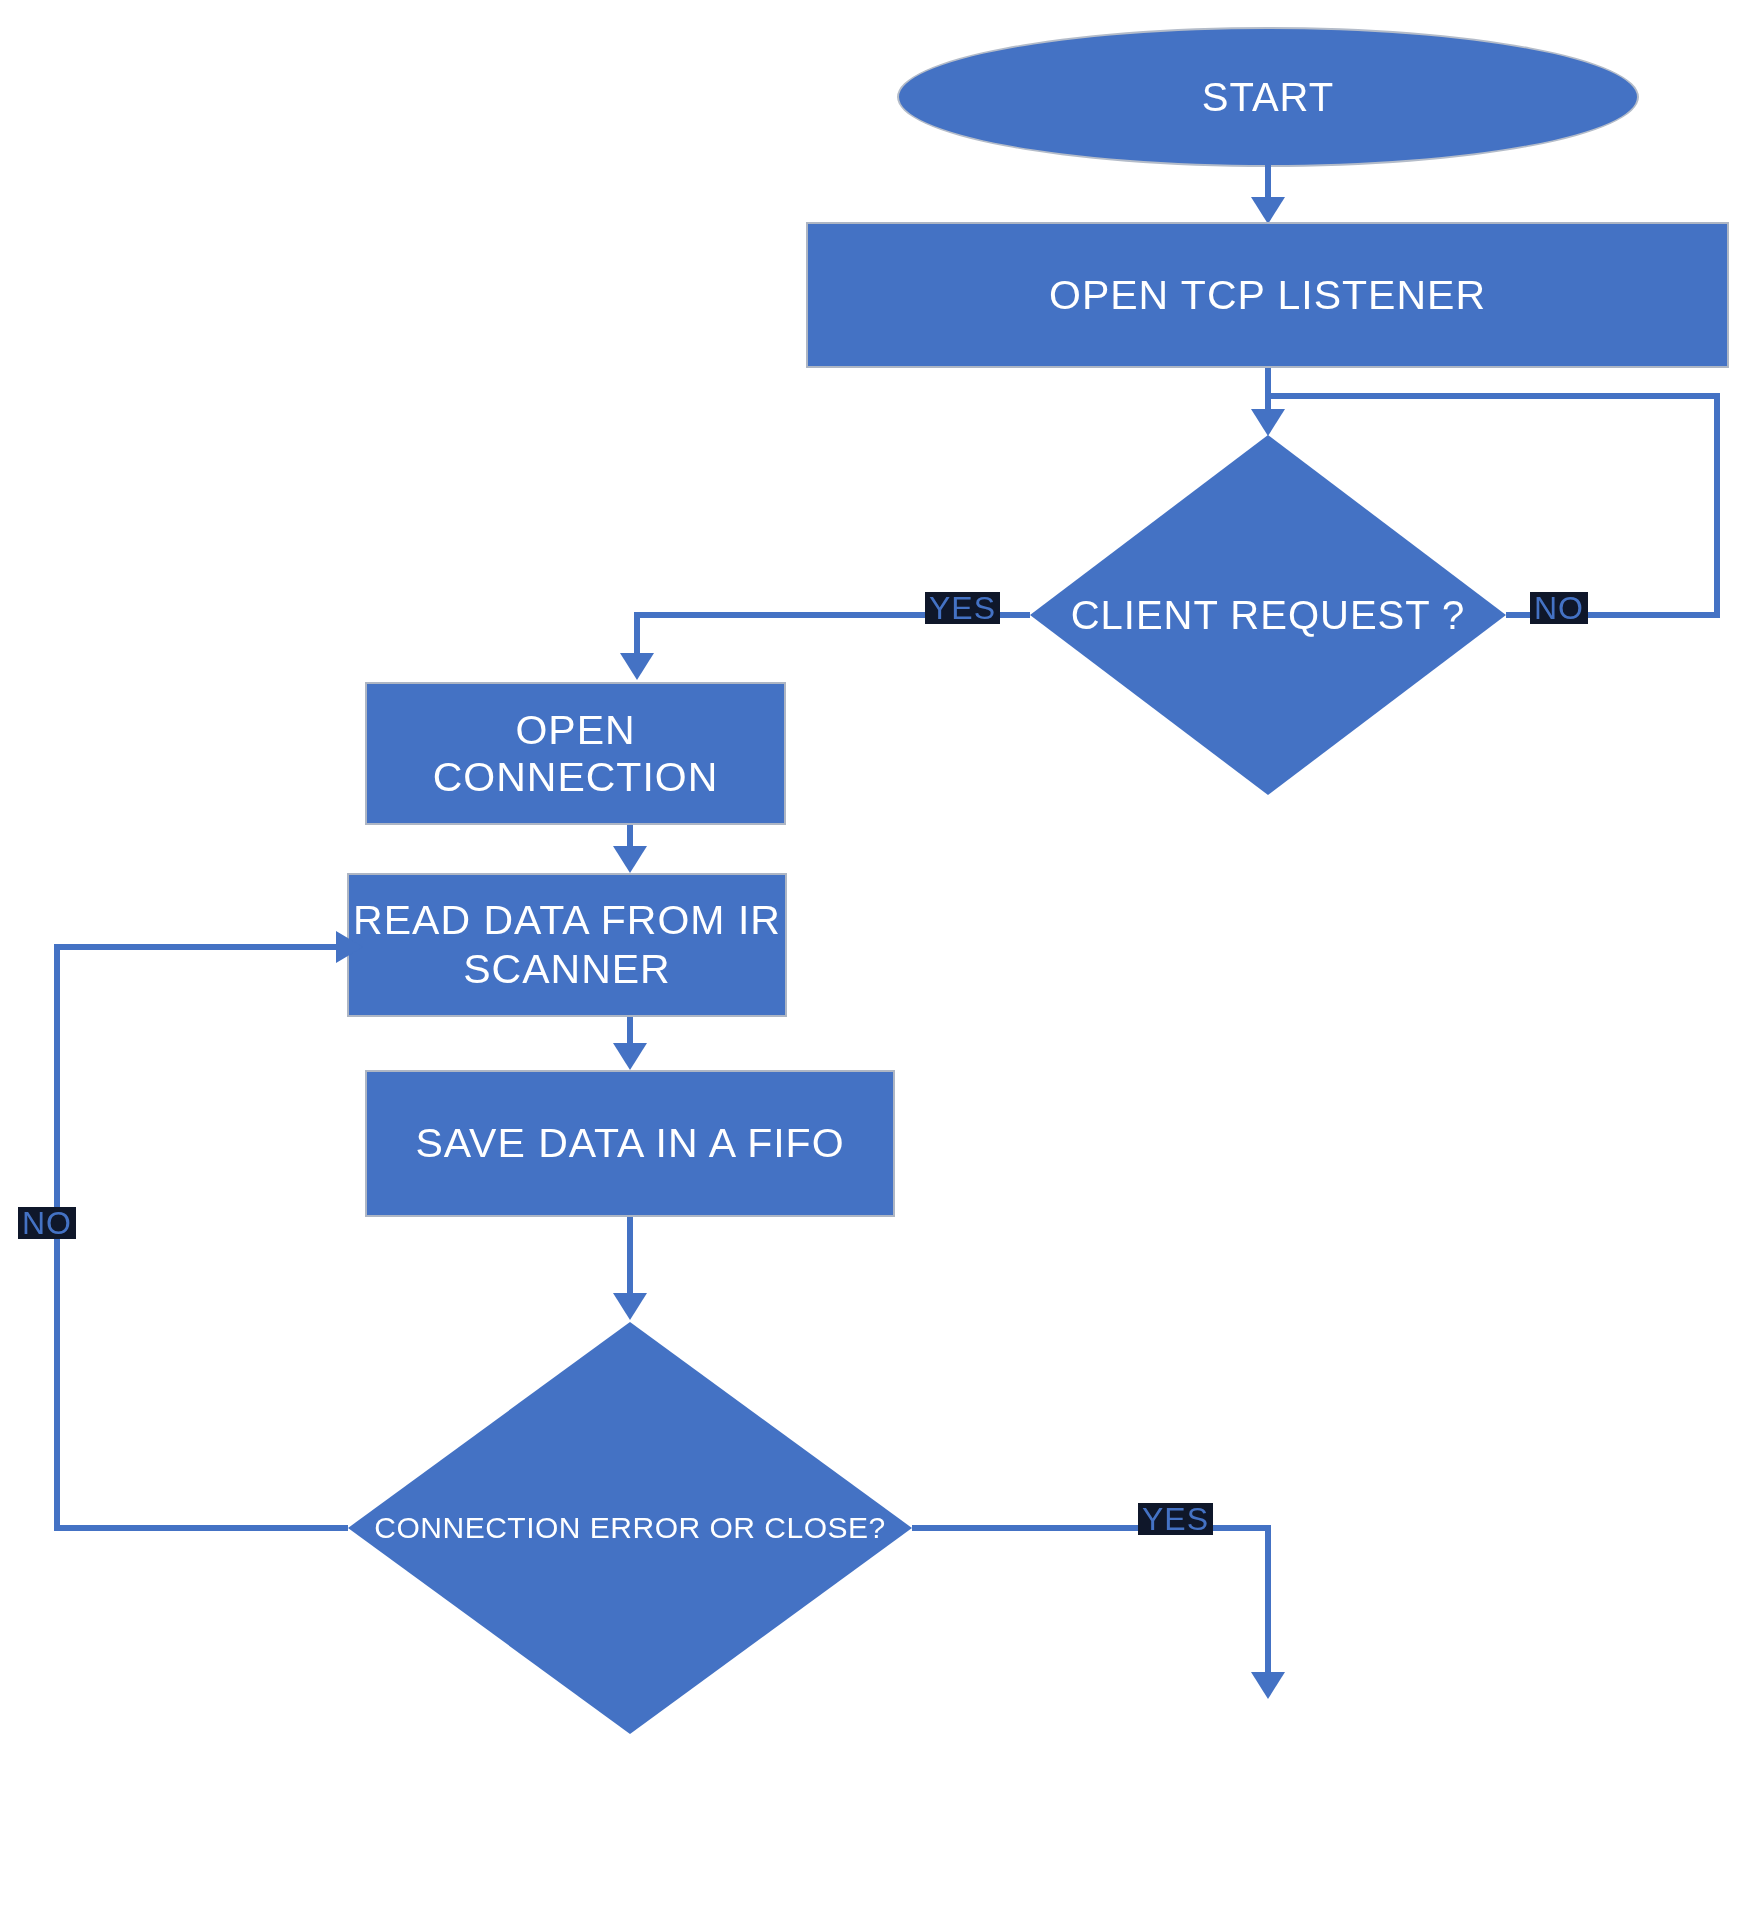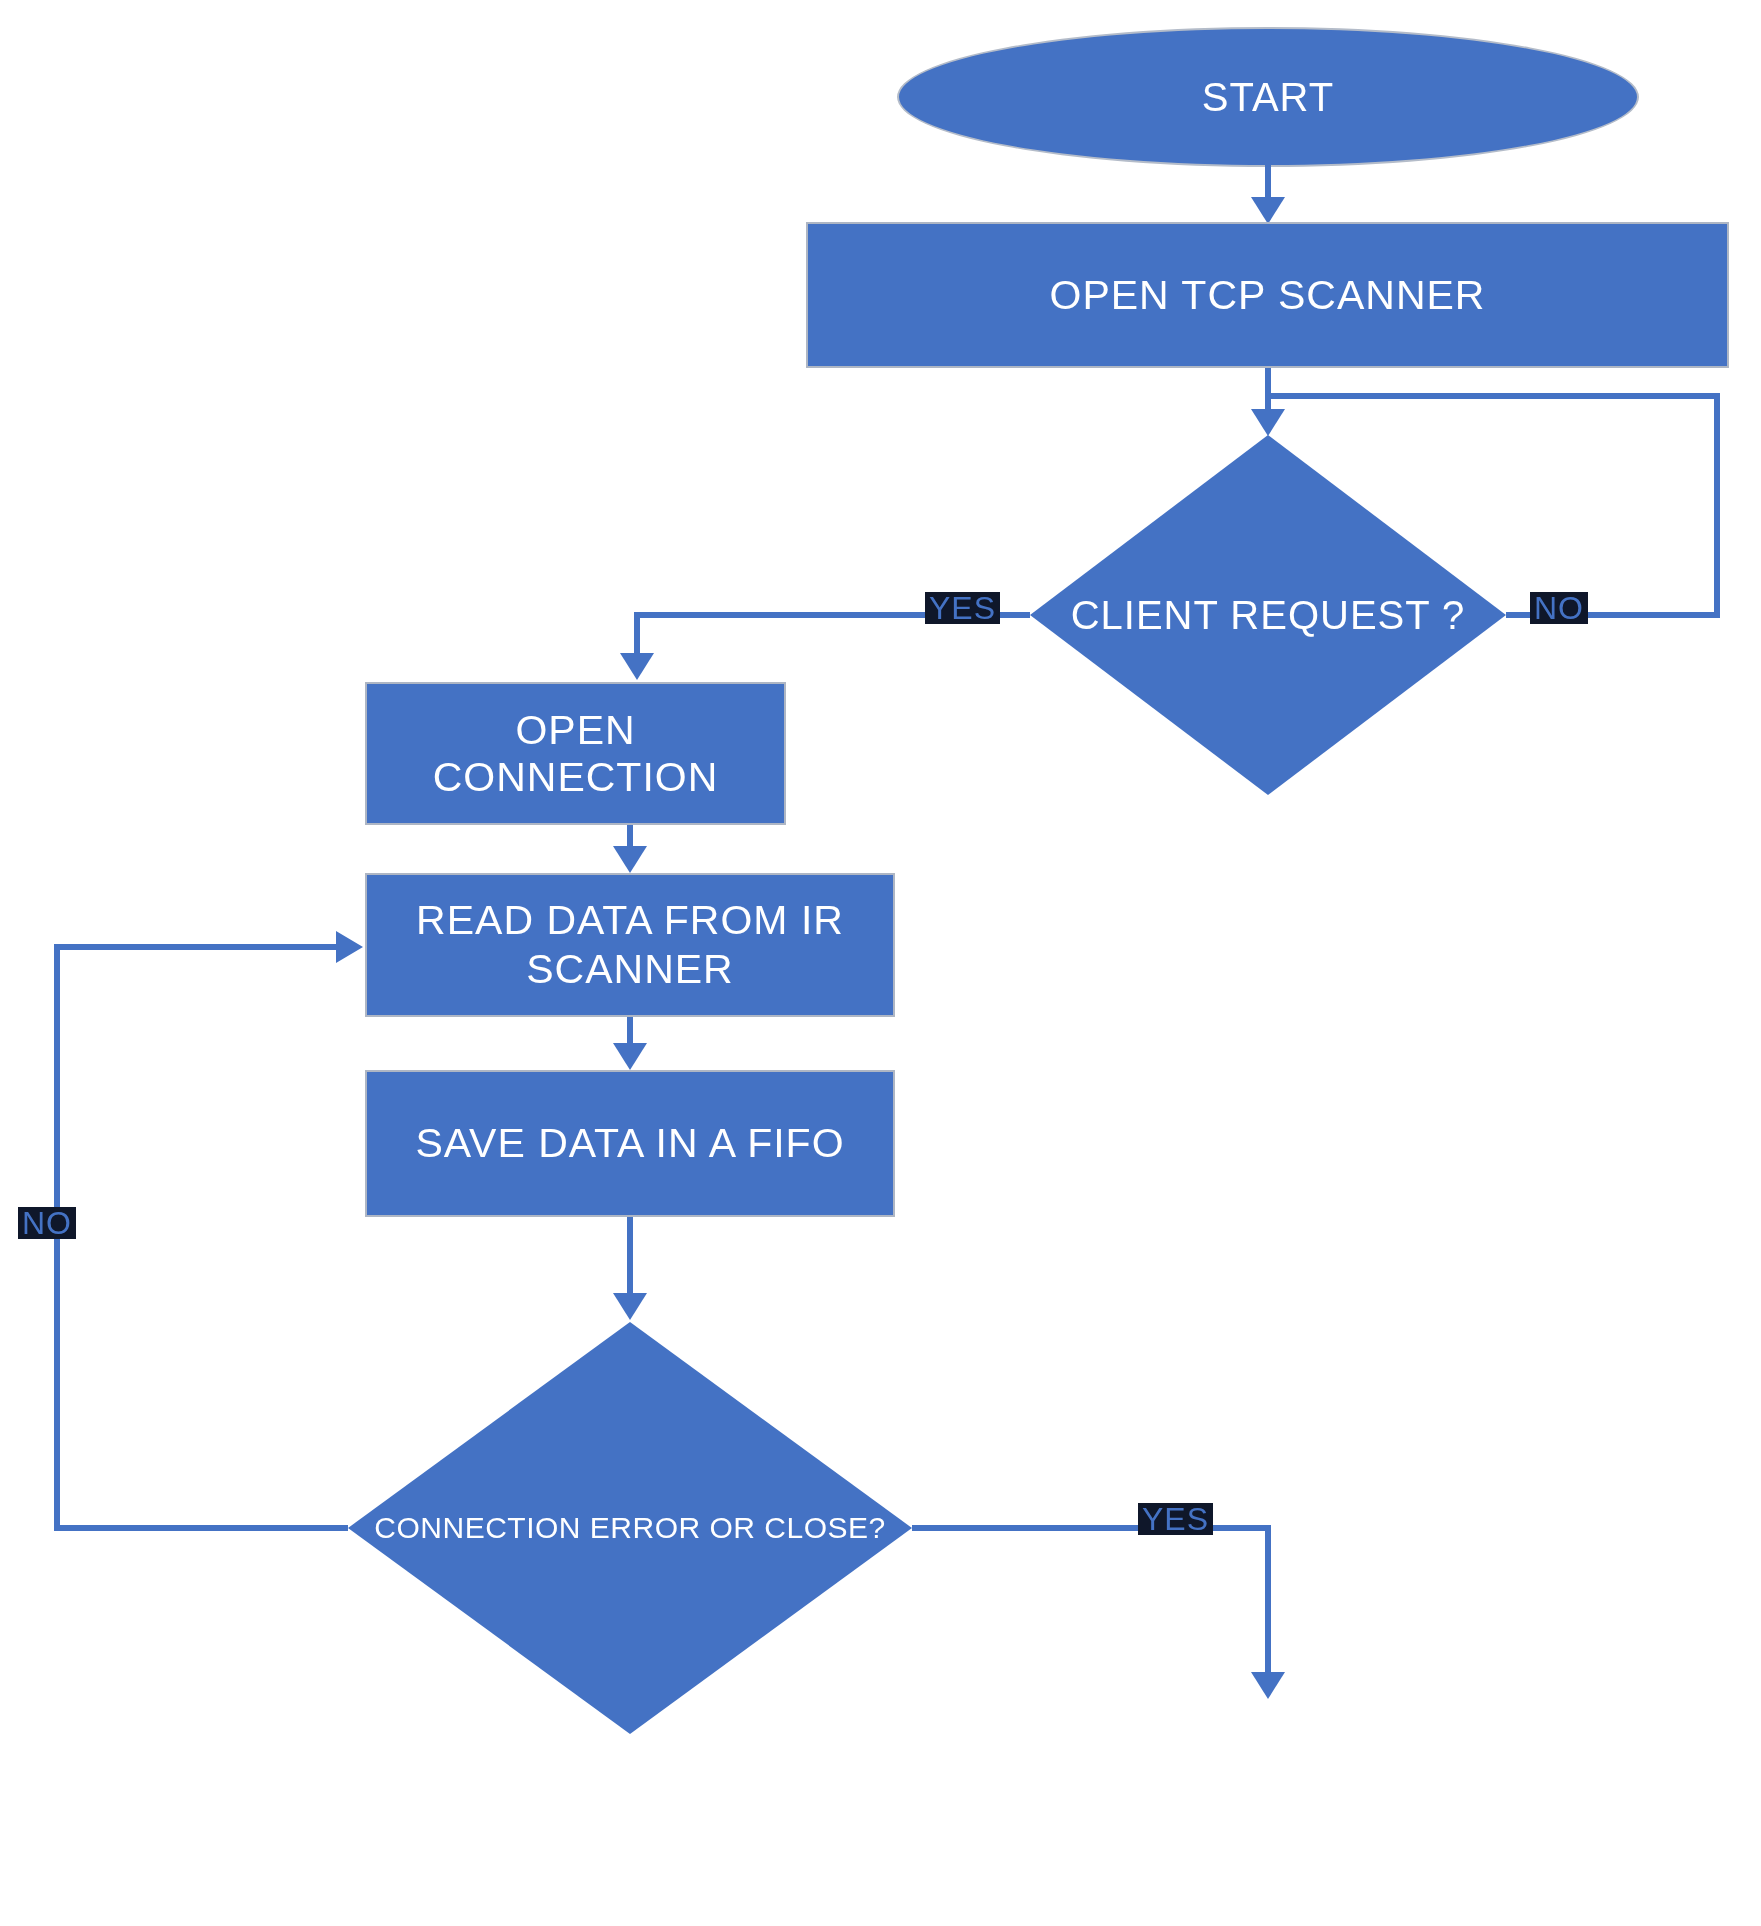--- a/index.html
+++ b/index.html
@@ -56,21 +56,21 @@
 <div id="canvas">
 
   <div class="shape ellipse" style="left:897px;top:27px;width:742px;height:140px;">
     <span>START</span>
   </div>
 
   <div class="line" style="left:1265px;top:165px;width:6px;height:36px;"></div>
   <div class="arrow-down" style="left:1251px;top:197px;"></div>
 
   <div class="shape rect" style="left:806px;top:222px;width:923px;height:146px;">
-    <span>OPEN TCP SCANNER</span>
+    <span>OPEN TCP LISTENER</span>
   </div>
 
   <div class="line" style="left:1265px;top:368px;width:6px;height:46px;"></div>
   <div class="arrow-down" style="left:1251px;top:409px;"></div>
 
   <div class="line" style="left:1506px;top:612px;width:214px;height:6px;"></div>
   <div class="line" style="left:1714px;top:393px;width:6px;height:225px;"></div>
   <div class="line" style="left:1271px;top:393px;width:449px;height:6px;"></div>
   <div class="edge-label" style="left:1530px;top:592px;">NO</div>
 
@@ -83,21 +83,21 @@
   <div class="line" style="left:634px;top:612px;width:6px;height:44px;"></div>
   <div class="arrow-down" style="left:620px;top:653px;"></div>
 
   <div class="shape rect" style="left:365px;top:682px;width:421px;height:143px;">
     <span>OPEN CONNECTION</span>
   </div>
 
   <div class="line" style="left:627px;top:825px;width:6px;height:24px;"></div>
   <div class="arrow-down" style="left:613px;top:846px;"></div>
 
-  <div class="shape rect" style="left:365px;top:873px;width:530px;height:144px;">
+  <div class="shape rect" style="left:347px;top:873px;width:440px;height:144px;">
     <span class="wraptext">READ DATA FROM IR SCANNER</span>
   </div>
 
   <div class="line" style="left:627px;top:1017px;width:6px;height:28px;"></div>
   <div class="arrow-down" style="left:613px;top:1043px;"></div>
 
   <div class="shape rect" style="left:365px;top:1070px;width:530px;height:147px;">
     <span>SAVE DATA IN A FIFO</span>
   </div>
 

